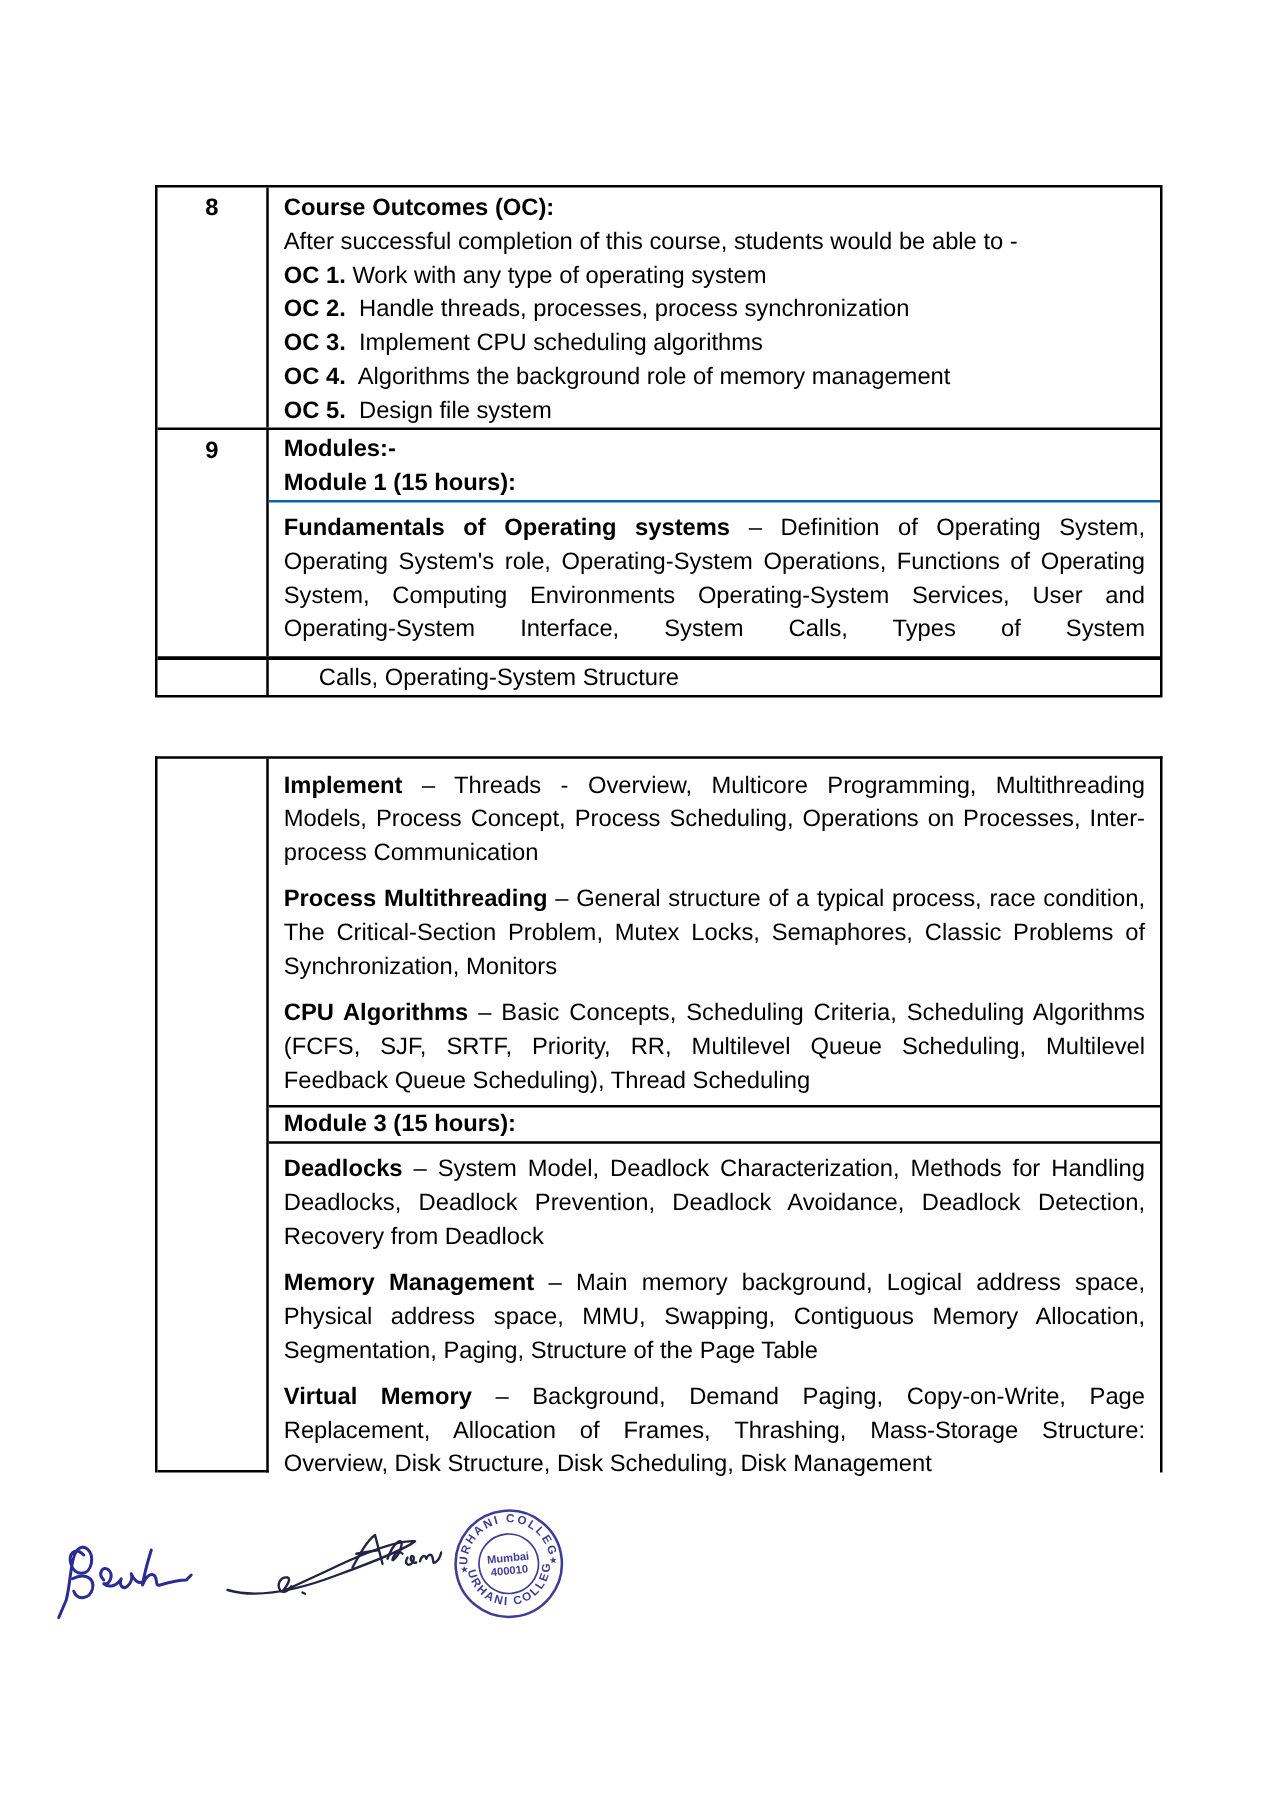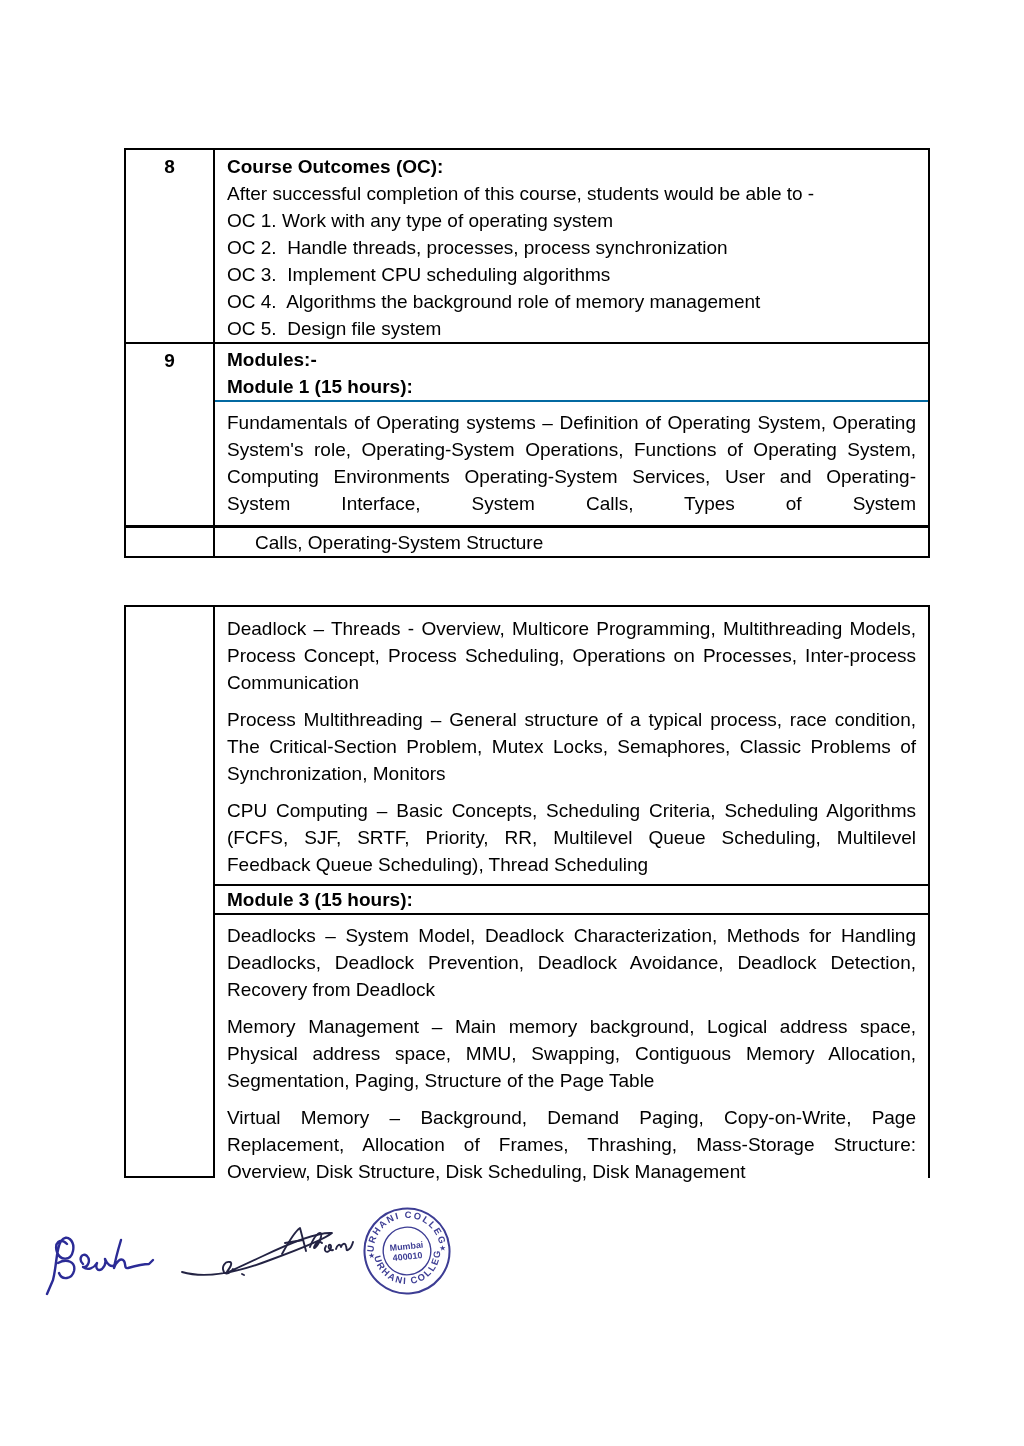--- a/index.html
+++ b/index.html
@@ -37,21 +37,21 @@
   .heading{font-weight:bold;margin-bottom:0;}
   .ocline{white-space:nowrap;}
   
   .t2num{flex:0 0 89px;box-sizing:border-box;border-right:2px solid #000;border-bottom:2px solid #000;}
   .t2stack{flex:1;min-width:0;display:flex;flex-direction:column;}
   .t2a{box-sizing:border-box;border-bottom:2px solid #000;padding:8px 12px 6px 12px;flex:0 0 auto;}
   .t2b{box-sizing:border-box;border-bottom:2px solid #000;padding:0 12px;font-weight:bold;min-height:27px;flex:0 0 auto;}
   .t2c{box-sizing:border-box;padding:7px 12px 6px 12px;flex:1;}
   .para{margin:0 0 10px 0;text-align:justify;}
   .para:last-child{margin-bottom:0;}
-  .lead{font-weight:normal;}
+  .lead{font-weight:bold;}
   
   .sig1{position:absolute;left:45px;top:1230px;width:112px;height:72px;}
   .sig2{position:absolute;left:178px;top:1224px;width:176px;height:58px;}
   .stamp{position:absolute;left:356px;top:1200px;width:102px;height:102px;transform:rotate(-6deg);}
   .stamp text{fill:#3d3d94;font-family:"Liberation Sans","DejaVu Sans",sans-serif;}
   svg{display:block;}
 </style>
 </head>
 <body>
 
@@ -89,23 +89,23 @@
       <div class="numcol"></div>
       <div class="ccell">Calls, Operating-System Structure</div>
     </div>
   </div>
 
   <div class="tbl t2">
     <div class="t2num"></div>
     <div class="t2stack">
 
       <div class="t2a">
-        <p class="para"><span class="lead">Deadlock</span> <span>– Threads - Overview, Multicore Programming, Multithreading Models, Process Concept, Process Scheduling, Operations on Processes, Inter-process Communication</span></p>
+        <p class="para"><span class="lead">Implement</span> <span>– Threads - Overview, Multicore Programming, Multithreading Models, Process Concept, Process Scheduling, Operations on Processes, Inter-process Communication</span></p>
         <p class="para"><span class="lead">Process Multithreading</span> <span>– General structure of a typical process, race condition, The Critical-Section Problem, Mutex Locks, Semaphores, Classic Problems of Synchronization, Monitors</span></p>
-        <p class="para"><span class="lead">CPU Computing</span> <span>– Basic Concepts, Scheduling Criteria, Scheduling Algorithms (FCFS, SJF, SRTF, Priority, RR, Multilevel Queue Scheduling, Multilevel Feedback Queue Scheduling), Thread Scheduling</span></p>
+        <p class="para"><span class="lead">CPU Algorithms</span> <span>– Basic Concepts, Scheduling Criteria, Scheduling Algorithms (FCFS, SJF, SRTF, Priority, RR, Multilevel Queue Scheduling, Multilevel Feedback Queue Scheduling), Thread Scheduling</span></p>
       </div>
 
       <div class="t2b">Module 3 (15 hours):</div>
 
       <div class="t2c">
         <p class="para"><span class="lead">Deadlocks</span> <span>– System Model, Deadlock Characterization, Methods for Handling Deadlocks, Deadlock Prevention, Deadlock Avoidance, Deadlock Detection, Recovery from Deadlock</span></p>
         <p class="para"><span class="lead">Memory Management</span> <span>– Main memory background, Logical address space, Physical address space, MMU, Swapping, Contiguous Memory Allocation, Segmentation, Paging, Structure of the Page Table</span></p>
         <p class="para"><span class="lead">Virtual Memory</span> <span>– Background, Demand Paging, Copy-on-Write, Page Replacement, Allocation of Frames, Thrashing, Mass-Storage Structure: Overview, Disk Structure, Disk Scheduling, Disk Management</span></p>
       </div>
     </div>

